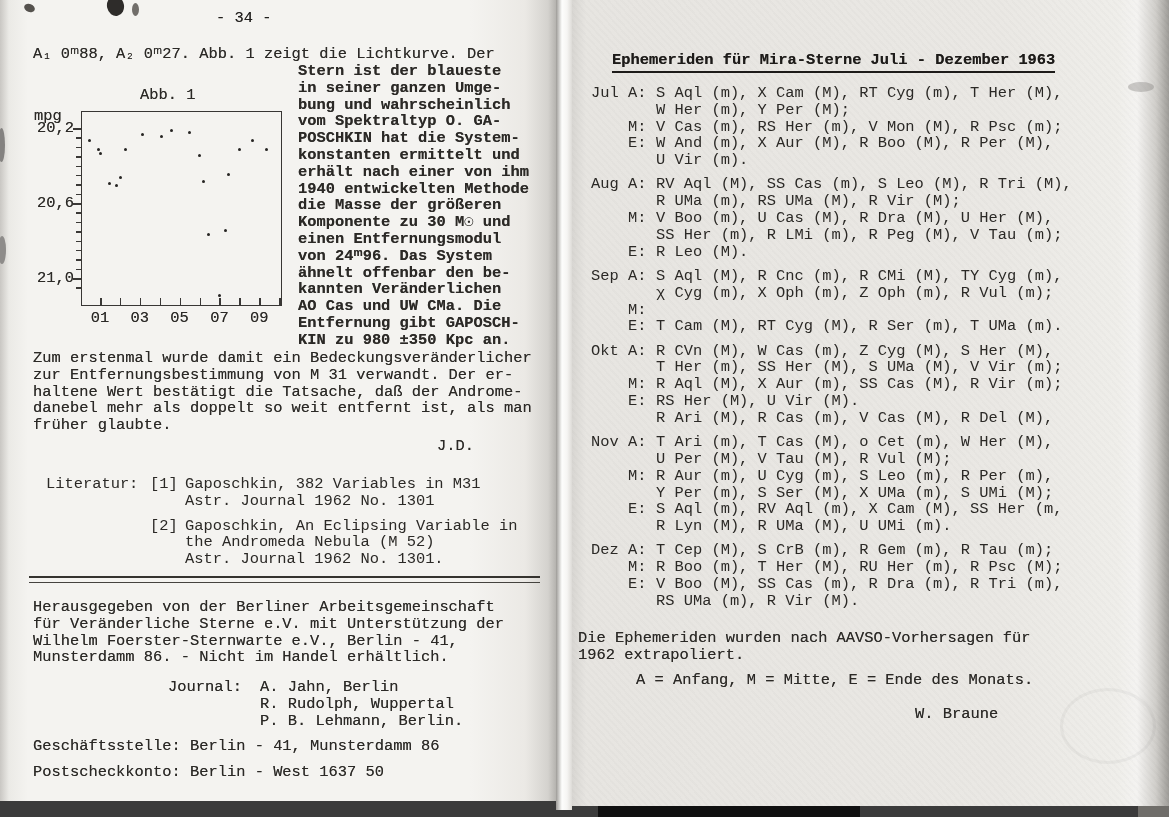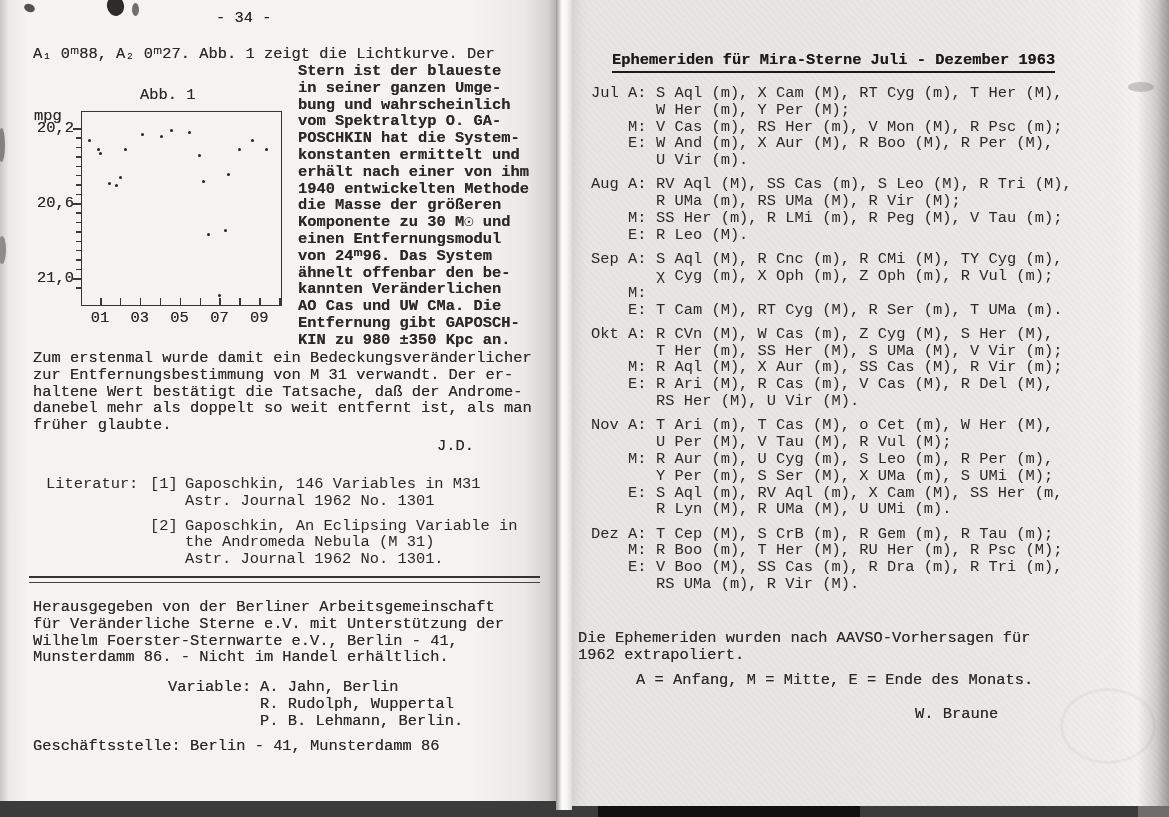--- a/index.html
+++ b/index.html
@@ -194,51 +194,52 @@
 danebel mehr als doppelt so weit entfernt ist, als man
 früher glaubte.</div>
 
     <div class="t" style="left:437px; top:438px;">J.D.</div>
 
     <div class="lit" id="lit-root">
         <div class="lit-row">
           <span class="lit-label">Literatur:</span>
           <span class="lit-marker">[1]</span>
           <div class="lit-lines">
-            <div>Gaposchkin, 146 Variables in M31</div>
+            <div>Gaposchkin, 382 Variables in M31</div>
             <div>Astr. Journal 1962 No. 1301</div>
           </div>
         </div>
         <div class="lit-row">
           <span class="lit-label"></span>
           <span class="lit-marker">[2]</span>
           <div class="lit-lines">
             <div>Gaposchkin, An Eclipsing Variable in</div>
-            <div>the Andromeda Nebula (M 31)</div>
+            <div>the Andromeda Nebula (M 52)</div>
             <div>Astr. Journal 1962 No. 1301.</div>
           </div>
         </div>
       </div>
 
     <div class="rule-double"></div>
 
     <div class="t" style="left:33px; top:599px;">Herausgegeben von der Berliner Arbeitsgemeinschaft
 für Veränderliche Sterne e.V. mit Unterstützung der
 Wilhelm Foerster-Sternwarte e.V., Berlin - 41,
 Munsterdamm 86. - Nicht im Handel erhältlich.</div>
 
     <div class="vorstand">
-      <span class="t vlabel" style="position:static;">Variable: </span>
+      <span class="t vlabel" style="position:static;">Journal: </span>
       <div class="t vnames" style="position:static;">A. Jahn, Berlin
 R. Rudolph, Wuppertal
 P. B. Lehmann, Berlin.</div>
     </div>
 
     <div class="t" style="left:33px; top:738px;">Geschäftsstelle: Berlin - 41, Munsterdamm 86</div>
 
+    <div class="t" style="left:33px; top:764px;">Postscheckkonto: Berlin - West 1637 50</div>
   </div>
 
   <div class="gutter"></div>
 
   <div class="page-right"></div>
 
   <div class="smudge sm6"></div>
   <div class="smudge ghost1"></div>
 
   <div class="t eph-title">Ephemeriden für Mira-Sterne Juli - Dezember 1963</div>
@@ -275,20 +276,21 @@
           <span class="mk">A:</span>
           <div class="mlines">
             <div>RV Aql (M), SS Cas (m), S Leo (M), R Tri (M),</div>
             <div>R UMa (m), RS UMa (M), R Vir (M);</div>
           </div>
         </div>
         <div class="erow">
           <span class="mn"></span>
           <span class="mk">M:</span>
           <div class="mlines">
+            <div>V Boo (m), U Cas (M), R Dra (M), U Her (M),</div>
             <div>SS Her (m), R LMi (m), R Peg (M), V Tau (m);</div>
           </div>
         </div>
         <div class="erow">
           <span class="mn"></span>
           <span class="mk">E:</span>
           <div class="mlines">
             <div>R Leo (M).</div>
           </div>
         </div>
@@ -327,22 +329,22 @@
           <span class="mn"></span>
           <span class="mk">M:</span>
           <div class="mlines">
             <div>R Aql (M), X Aur (m), SS Cas (M), R Vir (m);</div>
           </div>
         </div>
         <div class="erow">
           <span class="mn"></span>
           <span class="mk">E:</span>
           <div class="mlines">
+            <div>RS Her (M), U Vir (M).</div>
             <div>R Ari (M), R Cas (m), V Cas (M), R Del (M),</div>
-            <div>RS Her (M), U Vir (M).</div>
           </div>
         </div>
       </div>
       <div class="month">
         <div class="erow">
           <span class="mn">Nov</span>
           <span class="mk">A:</span>
           <div class="mlines">
             <div>T Ari (m), T Cas (M), o Cet (m), W Her (M),</div>
             <div>U Per (M), V Tau (M), R Vul (M);</div>

